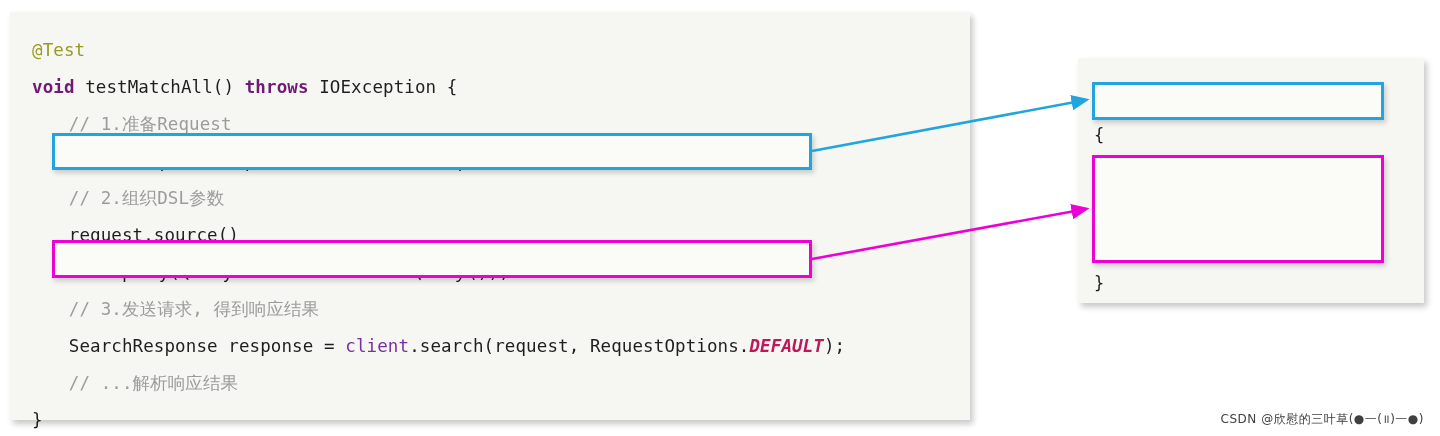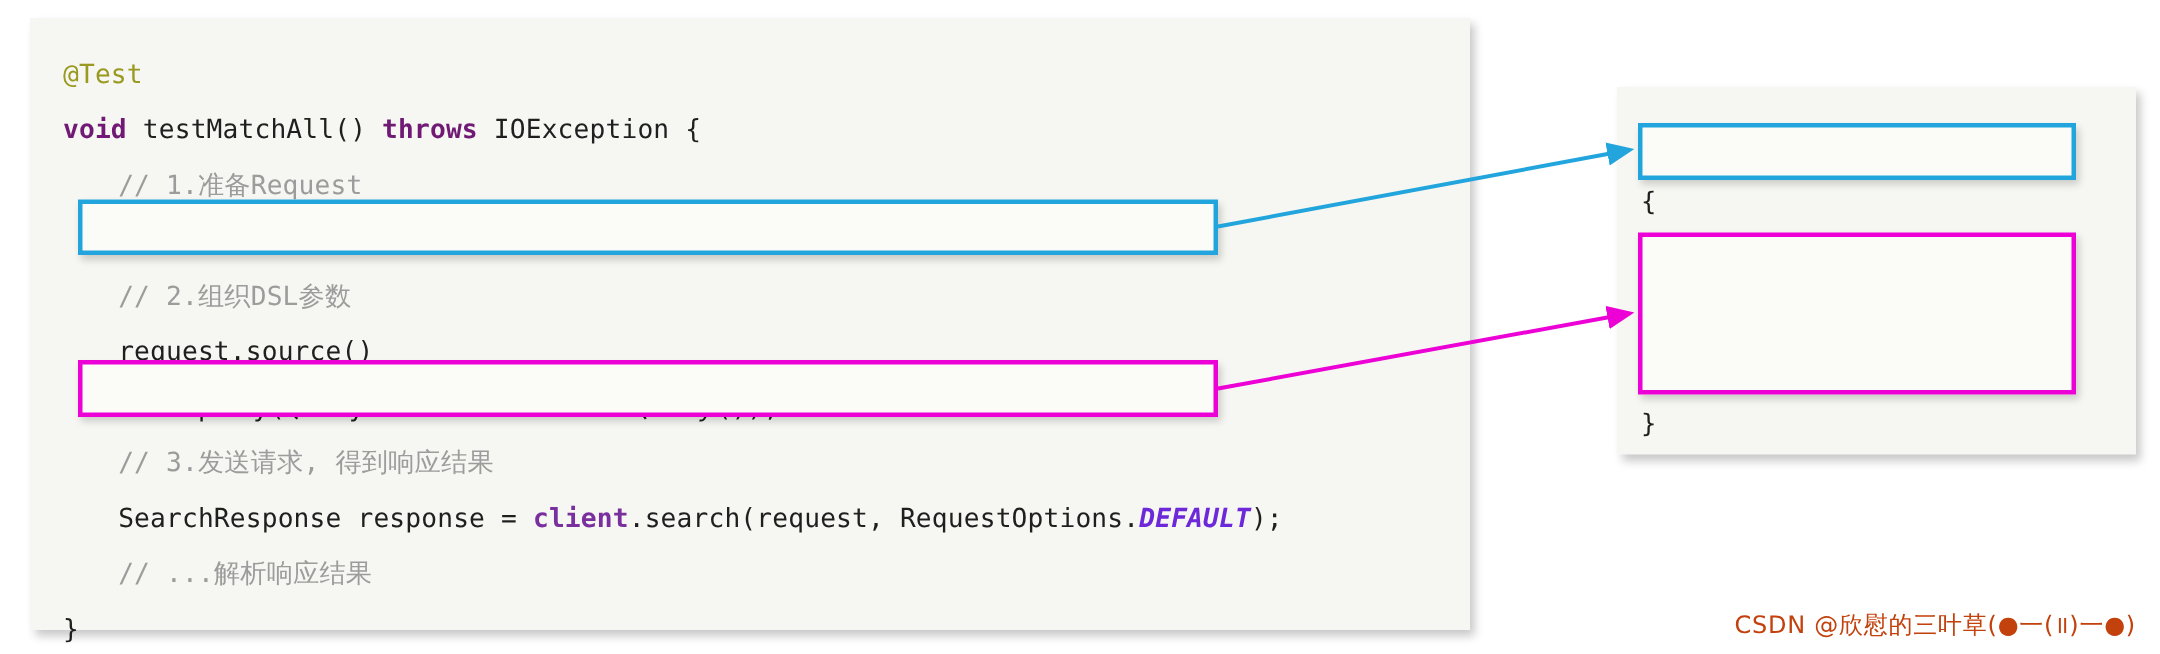--- a/index.html
+++ b/index.html
@@ -15,21 +15,21 @@
     font-family: "DejaVu Sans Mono", monospace;
   }
 
   
   .panel {
     position: absolute;
     background: #f6f7f2;
     box-shadow: 3px 4px 6px rgba(0,0,0,0.22);
   }
   #code-panel {
-    left: 20px;
+    left: 10px;
     top: 12px;
     width: 960px;
     height: 408px;
   }
   #json-panel {
     left: 1078px;
     top: 58px;
     width: 346px;
     height: 245px;
   }
@@ -45,22 +45,22 @@
     color: #1f1f1f;
     white-space: pre;
     letter-spacing: 0.1px;
   }
   .code .ln { display: block; height: 37px; }
 
   .kw      { color: #701a75; font-weight: bold; }
   .anno    { color: #9a9a22; }
   .cmt     { color: #9c9c9c; }
   .str     { color: #0a7a10; font-weight: bold; }
-  .field   { color: #7a2f9e; font-weight: bold; }
-  .const   { color: #6d28d9; font-weight: bold; font-style: italic; }
+  .field   { color: #7a2f9e; font-weight: normal; }
+  .const   { color: #be185d; font-weight: bold; font-style: italic; }
   .mth     { font-style: italic; }
   .ind1 { padding-left: 2.1em; }
   .ind2 { padding-left: 4.2em; }
 
   
   .json {
     position: absolute;
     left: 16px;
     top: 22px;
     font-family: "DejaVu Sans Mono", monospace;
@@ -97,22 +97,22 @@
     width: 1440px; height: 436px;
     pointer-events: none;
   }
 
   
   #watermark {
     position: absolute;
     right: 16px;
     bottom: 8px;
     font-family: "DejaVu Sans", sans-serif;
-    font-size: 16px;
-    color: #c2410c;
+    font-size: 12px;
+    color: #404040;
     letter-spacing: 0.5px;
     white-space: nowrap;
   }
 </style>
 </head>
 <body>
 
 <div class="panel" id="code-panel">
   <div class="code" id="code-text"><span class="ln"><span class="anno">@Test</span></span><span class="ln"><span class="kw">void</span><span> testMatchAll() </span><span class="kw">throws</span><span> IOException {</span></span><span class="ln ind1"><span class="cmt">// 1.准备Request</span></span><span class="ln ind1"><span>SearchRequest request = </span><span class="kw">new</span><span> SearchRequest(</span><span class="str">"hotel"</span><span>);</span></span><span class="ln ind1"><span class="cmt">// 2.组织DSL参数</span></span><span class="ln ind1"><span>request.source()</span></span><span class="ln ind2"><span>.query(QueryBuilders.</span><span class="mth">matchAllQuery</span><span>());</span></span><span class="ln ind1"><span class="cmt">// 3.发送请求, 得到响应结果</span></span><span class="ln ind1"><span>SearchResponse response = </span><span class="field">client</span><span>.search(request, RequestOptions.</span><span class="const">DEFAULT</span><span>);</span></span><span class="ln ind1"><span class="cmt">// ...解析响应结果</span></span><span class="ln"><span>}</span></span></div>
 </div>

